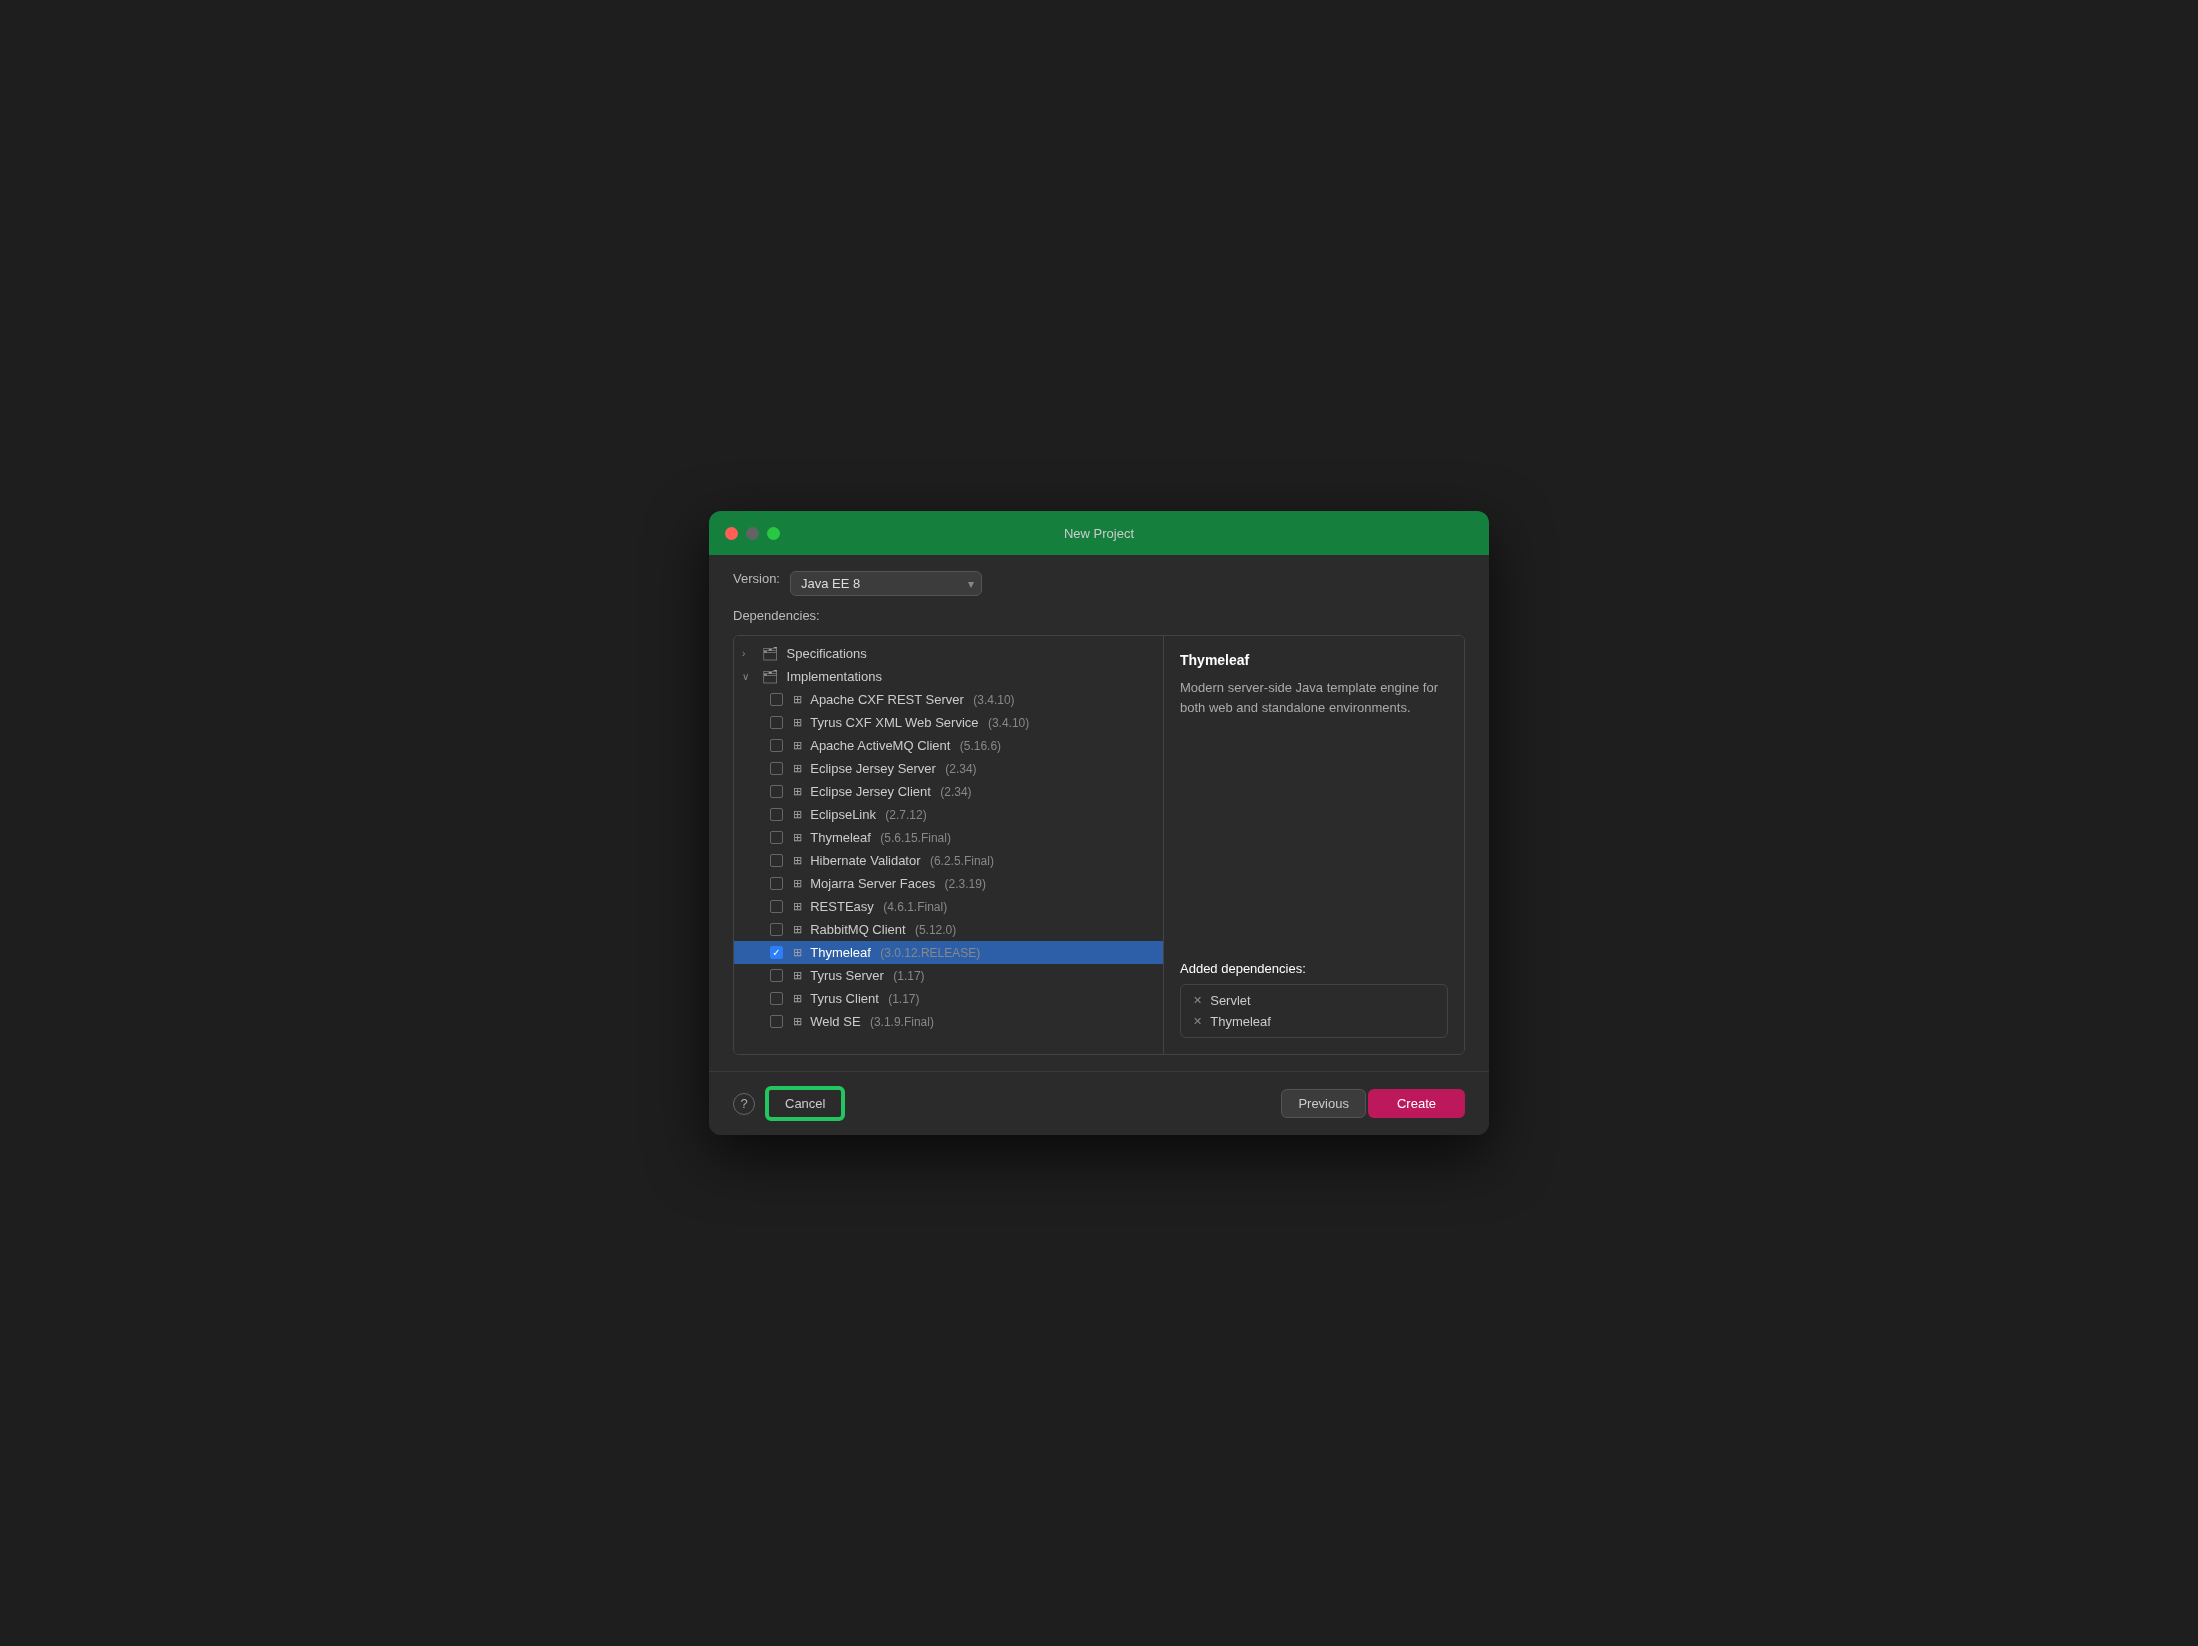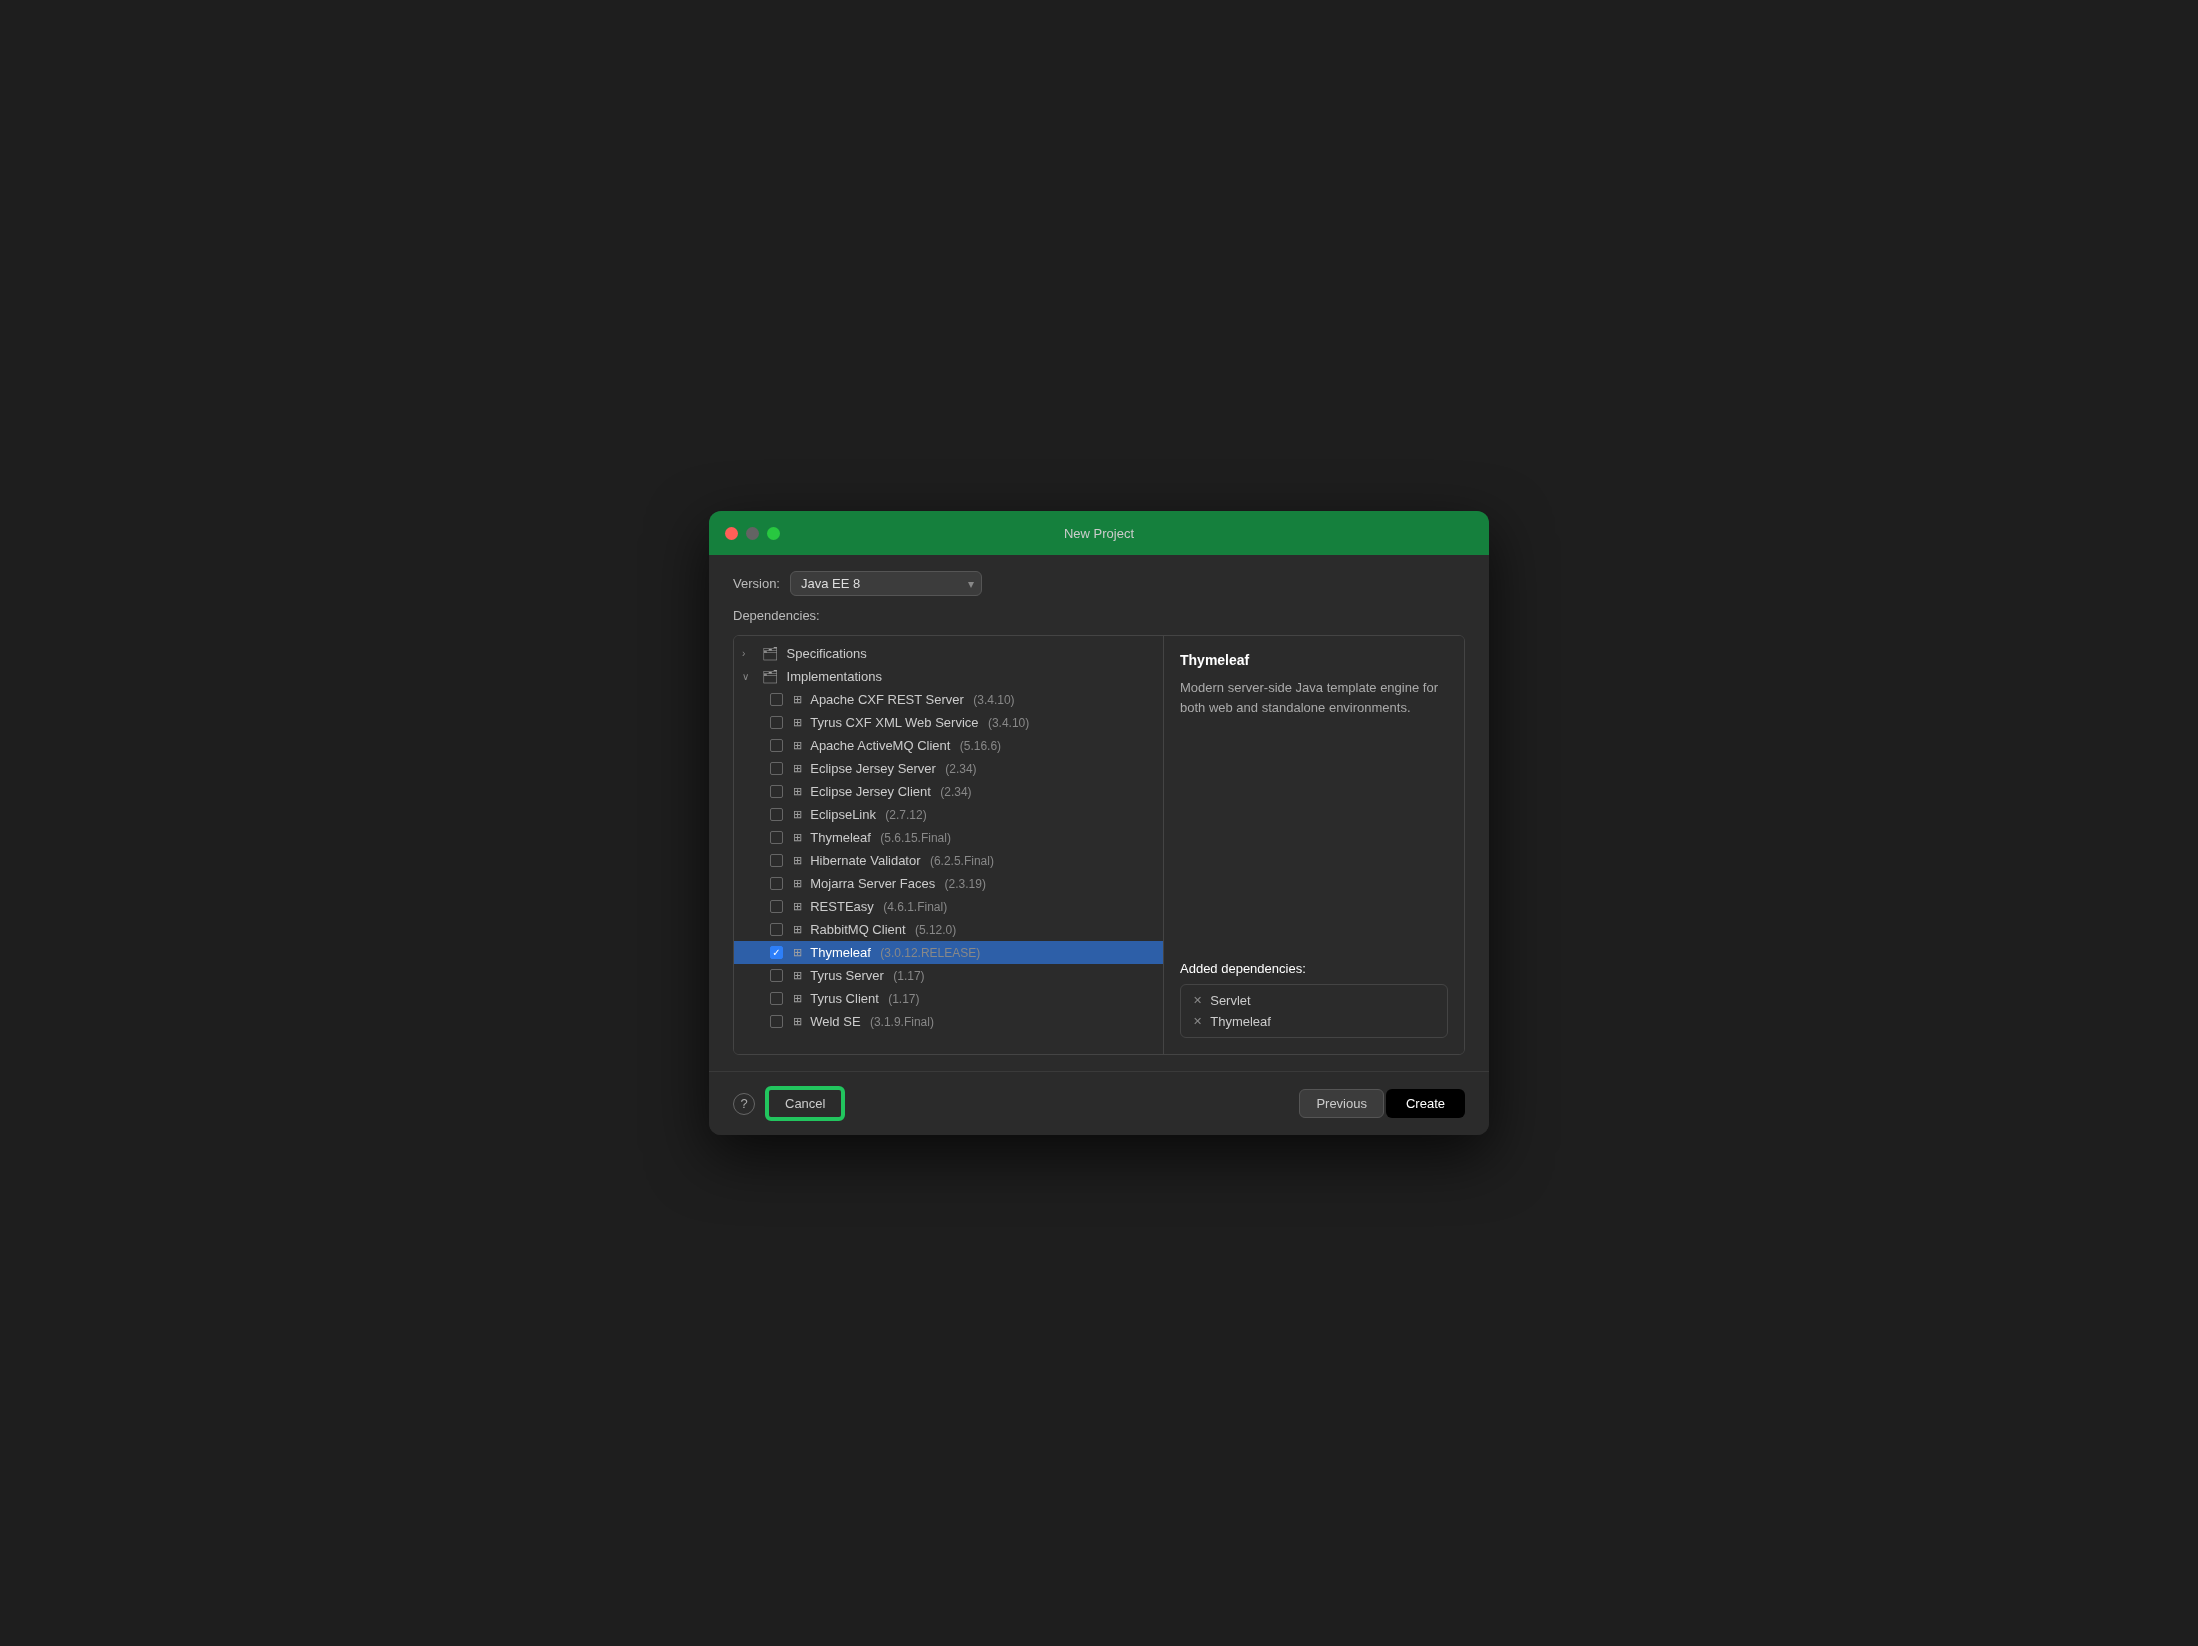--- a/index.html
+++ b/index.html
@@ -65,21 +65,21 @@
       flex: 1;
       padding: 16px 24px;
       display: flex;
       flex-direction: column;
       gap: 12px;
     }
 
     
     .version-row {
       display: flex;
-      align-items: center;
+      align-items: flex-start;
       gap: 10px;
     }
 
     .version-label {
       color: #bbbbbb;
       font-size: 13px;
     }
 
     .version-select {
       background: #3c3c3c;
@@ -309,26 +309,26 @@
       background: #3c3c3c;
       border: 1px solid #555555;
       border-radius: 6px;
       color: #cccccc;
       font-size: 13px;
       padding: 6px 16px;
       cursor: pointer;
     }
 
     .create-btn {
-      background: #000000;
+      background: #be185d;
       border: none;
       border-radius: 6px;
       color: #ffffff;
       font-size: 13px;
-      padding: 6px 20px;
+      padding: 6px 29px;
       cursor: pointer;
       font-weight: 500;
     }
   </style>
 </head>
 <body>
 
 <div class="window">
 
   <div class="title-bar">

